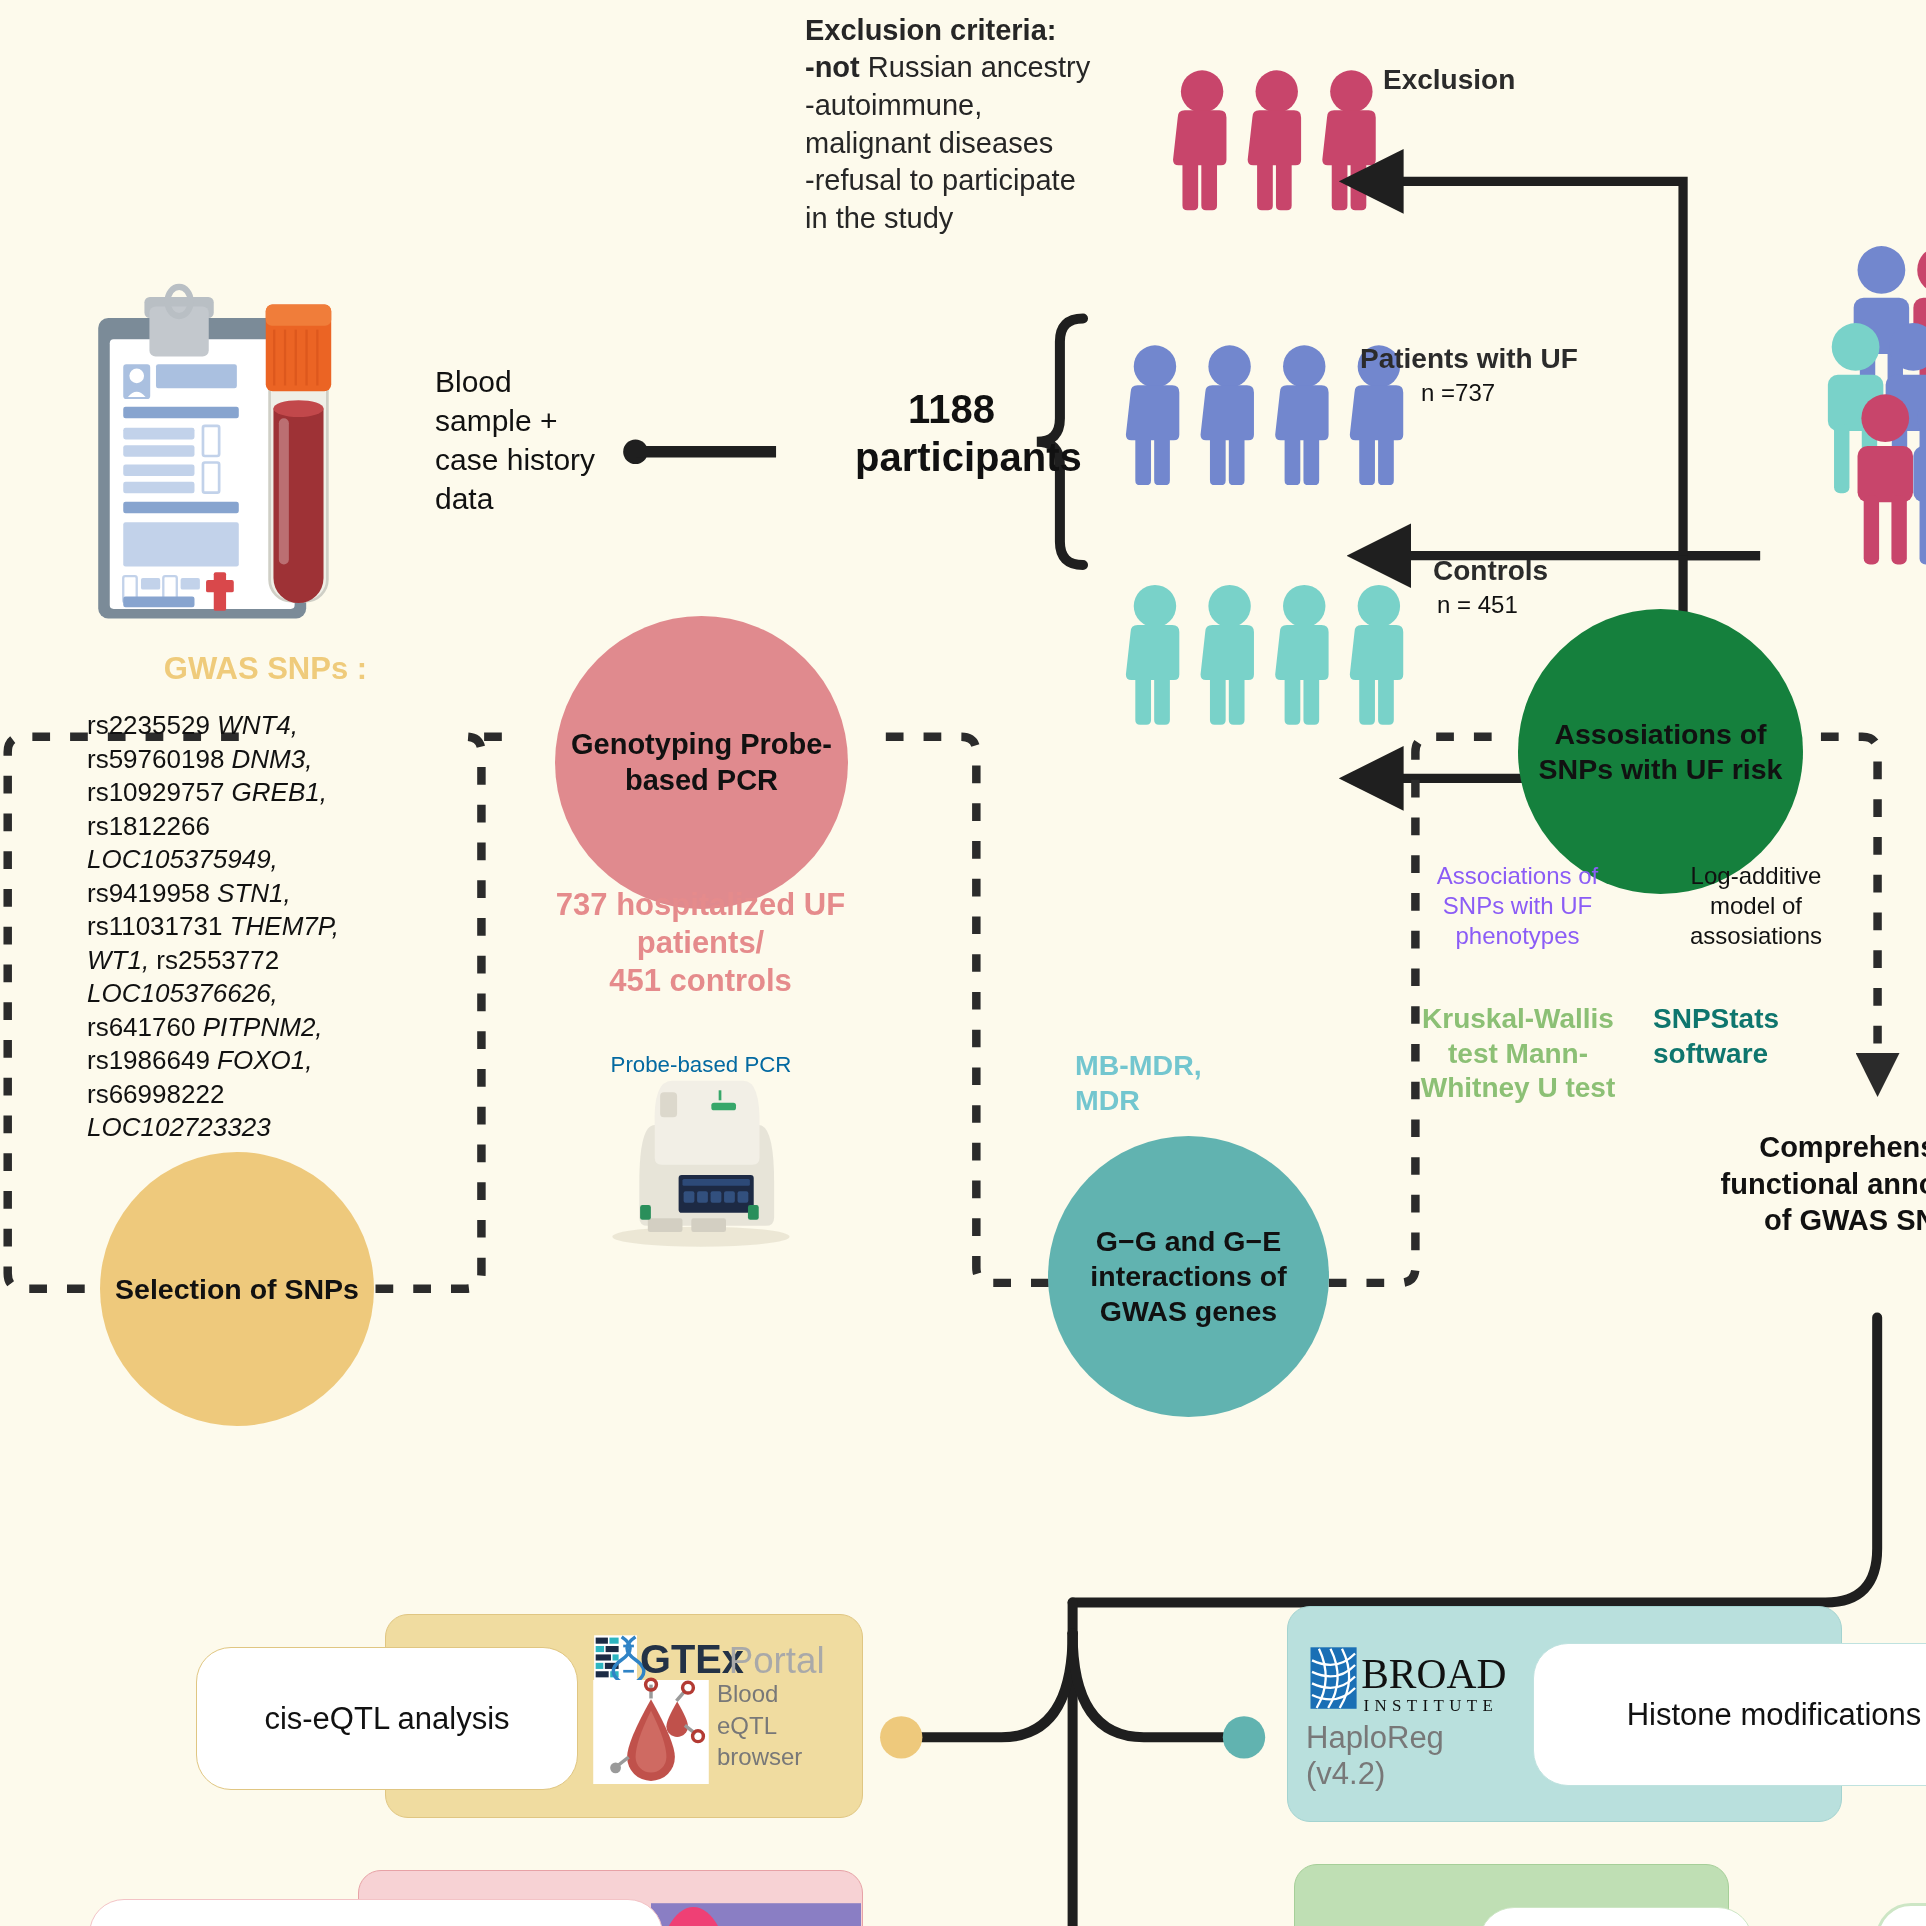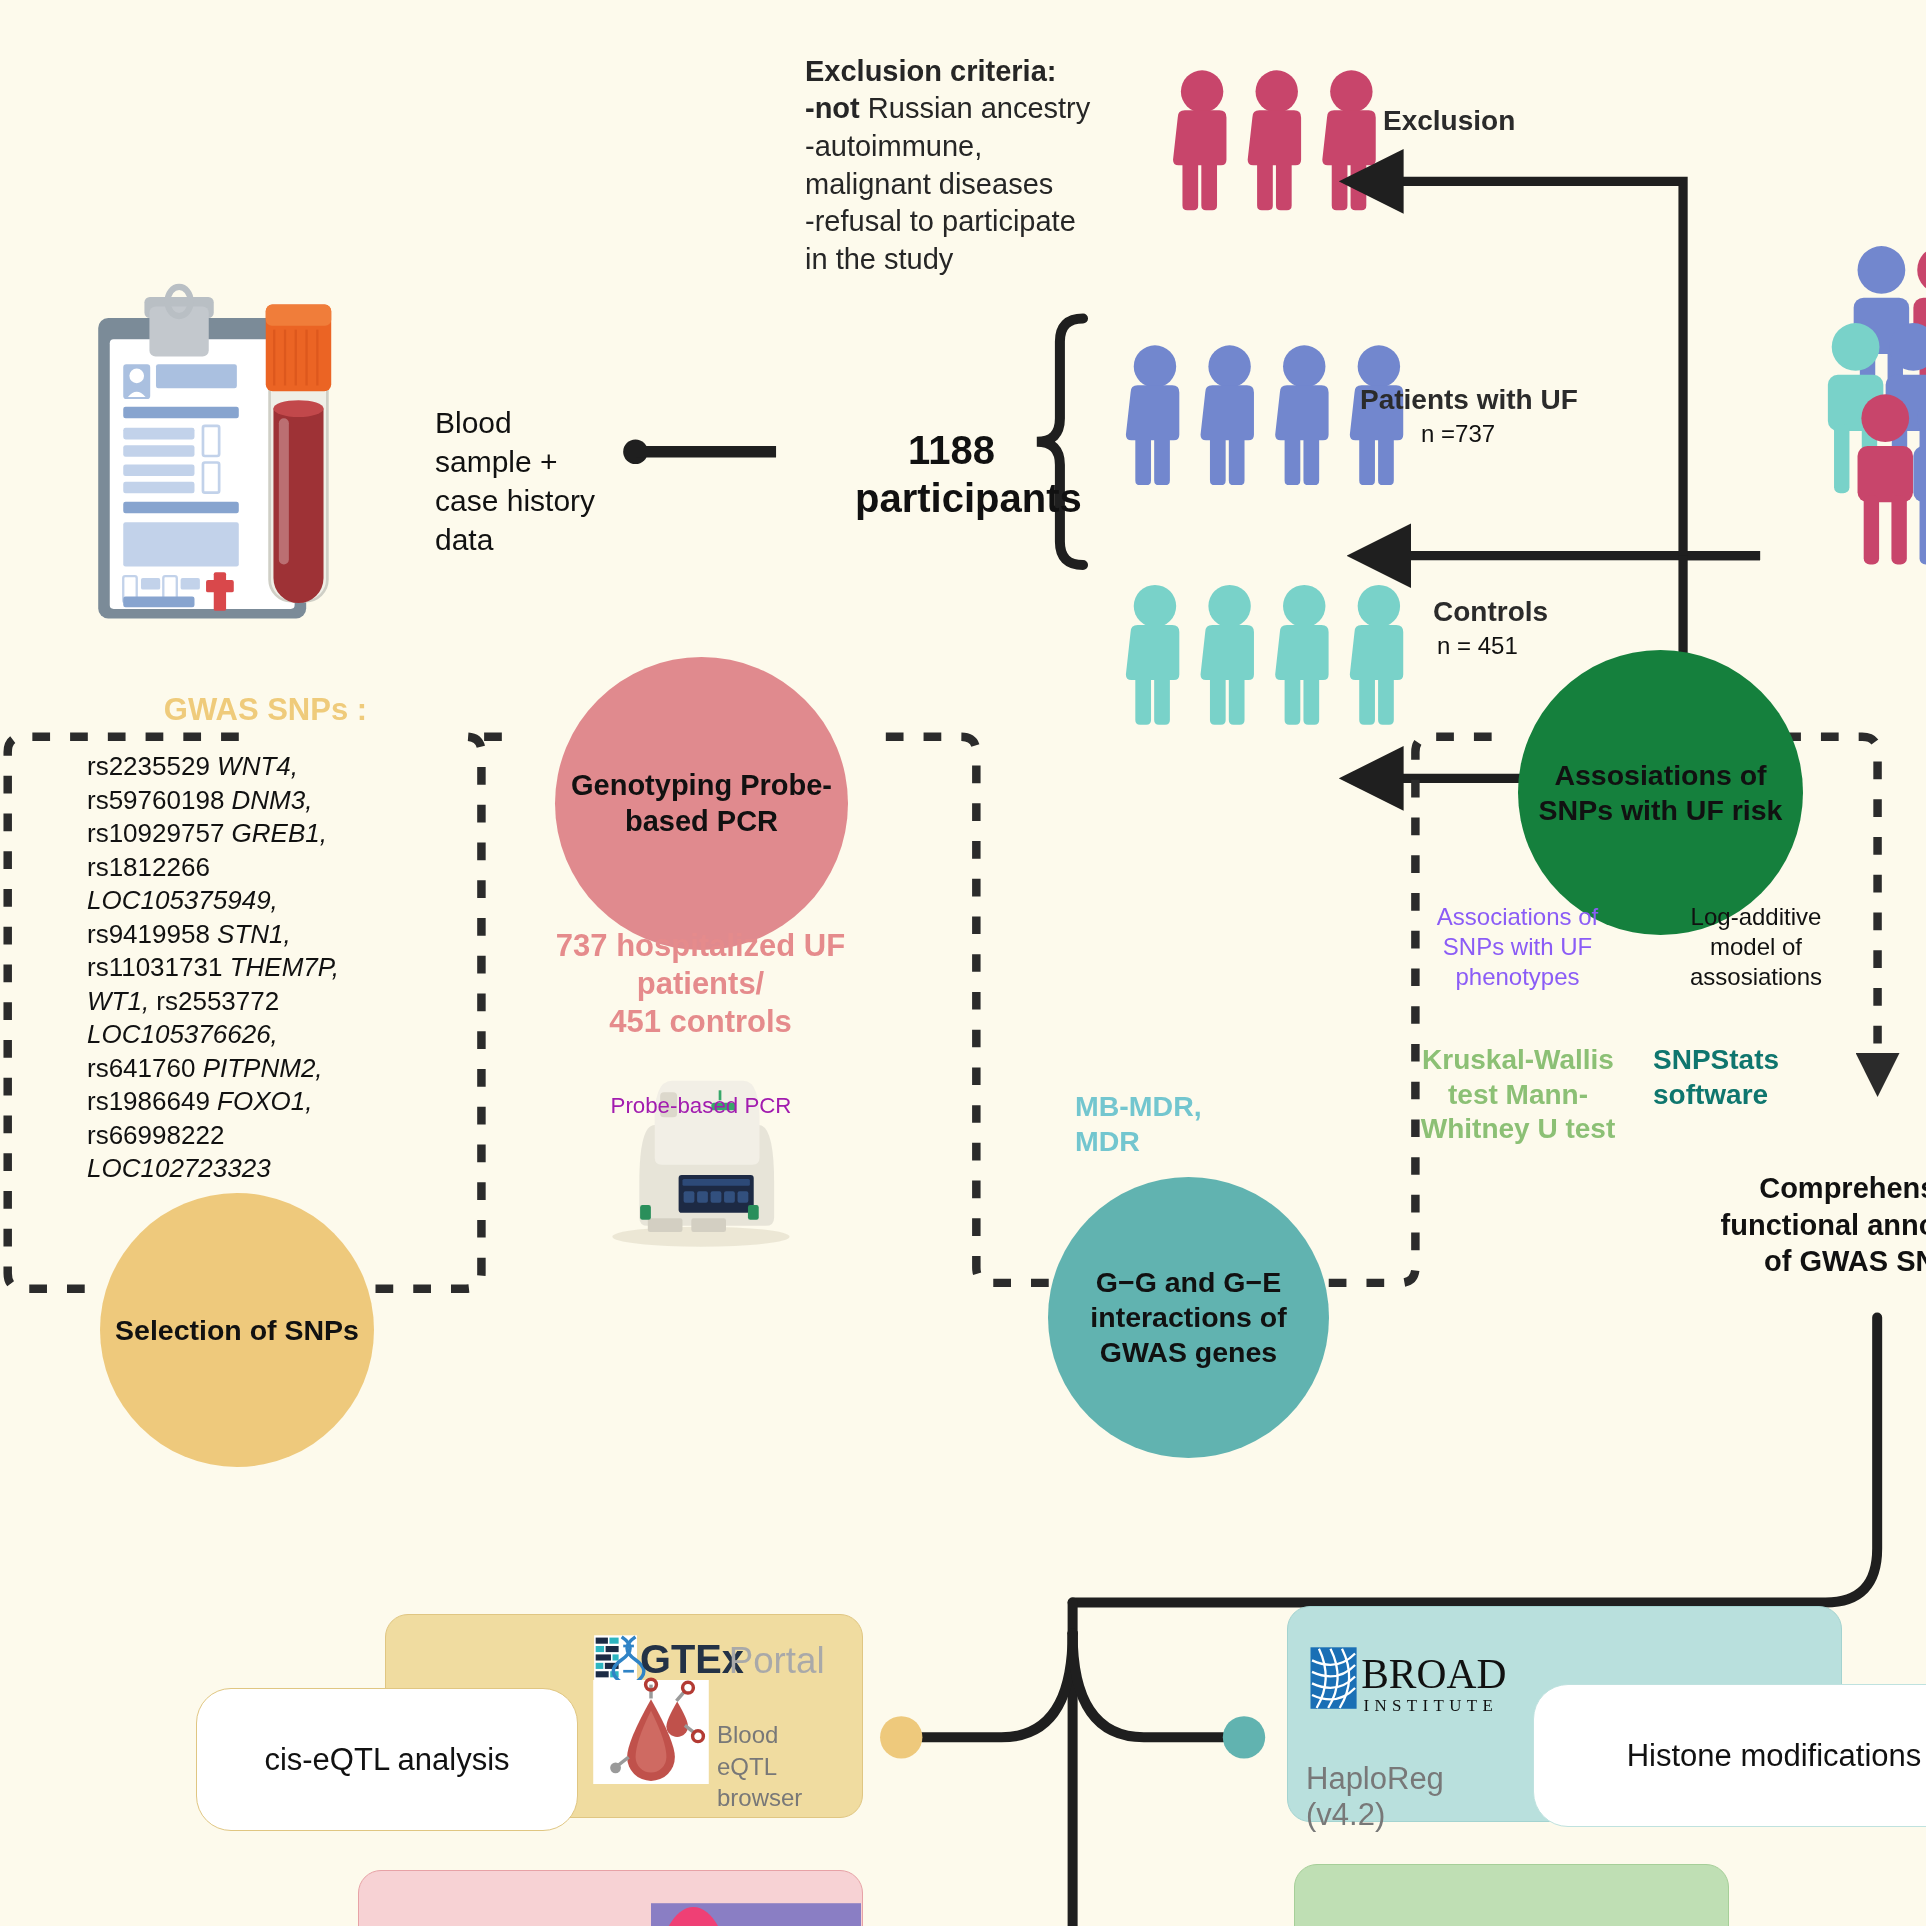--- a/index.html
+++ b/index.html
@@ -82,21 +82,21 @@
     background: #eec97c; font-size: 28.5px; line-height: 1.22;
   }
 
   .pcr-counts {
     left: 535px; top: 886px; width: 331px;
     font-size: 31px; font-weight: bold; line-height: 1.22;
     color: #e58b8c; text-align: center;
   }
   .pcr-sub {
     left: 539px; top: 1052px; width: 324px;
-    font-size: 22.3px; color: #a21caf; text-align: center;
+    font-size: 22.3px; color: #0369a1; text-align: center;
   }
 
   .assoc-col-l {
     left: 1406px; top: 861px; width: 223px;
     font-size: 24px; line-height: 1.26; color: #8b5cf6; text-align: center;
   }
   .assoc-col-r {
     left: 1656px; top: 861px; width: 200px;
     font-size: 24px; line-height: 1.26; color: #111; text-align: center;
   }
@@ -186,21 +186,21 @@
   }
   .snp-logo { left: 1304px; top: 1922px; width: 166px; height: 96px; }
 
   .pill-enrich {
     left: 1876px; top: 1903px; width: 266px; height: 139px;
     font-size: 28px; line-height: 1.25;
     background: #fff; border: 3.1px solid #cde6c5;
   }
 
   svg { position: absolute; left: 0; top: 0; overflow: visible; }
-  .nosel { user-select: none; margin-top: 41px; }
+  .nosel { user-select: none; }
 </style>
 </head>
 <body>
 
 <div id="stage">
 
   <svg width="2146" height="2077" viewBox="0 0 5572 5391">
     <defs>
       <g id="person">
         <circle cx="0" cy="-108" r="54"></circle>

